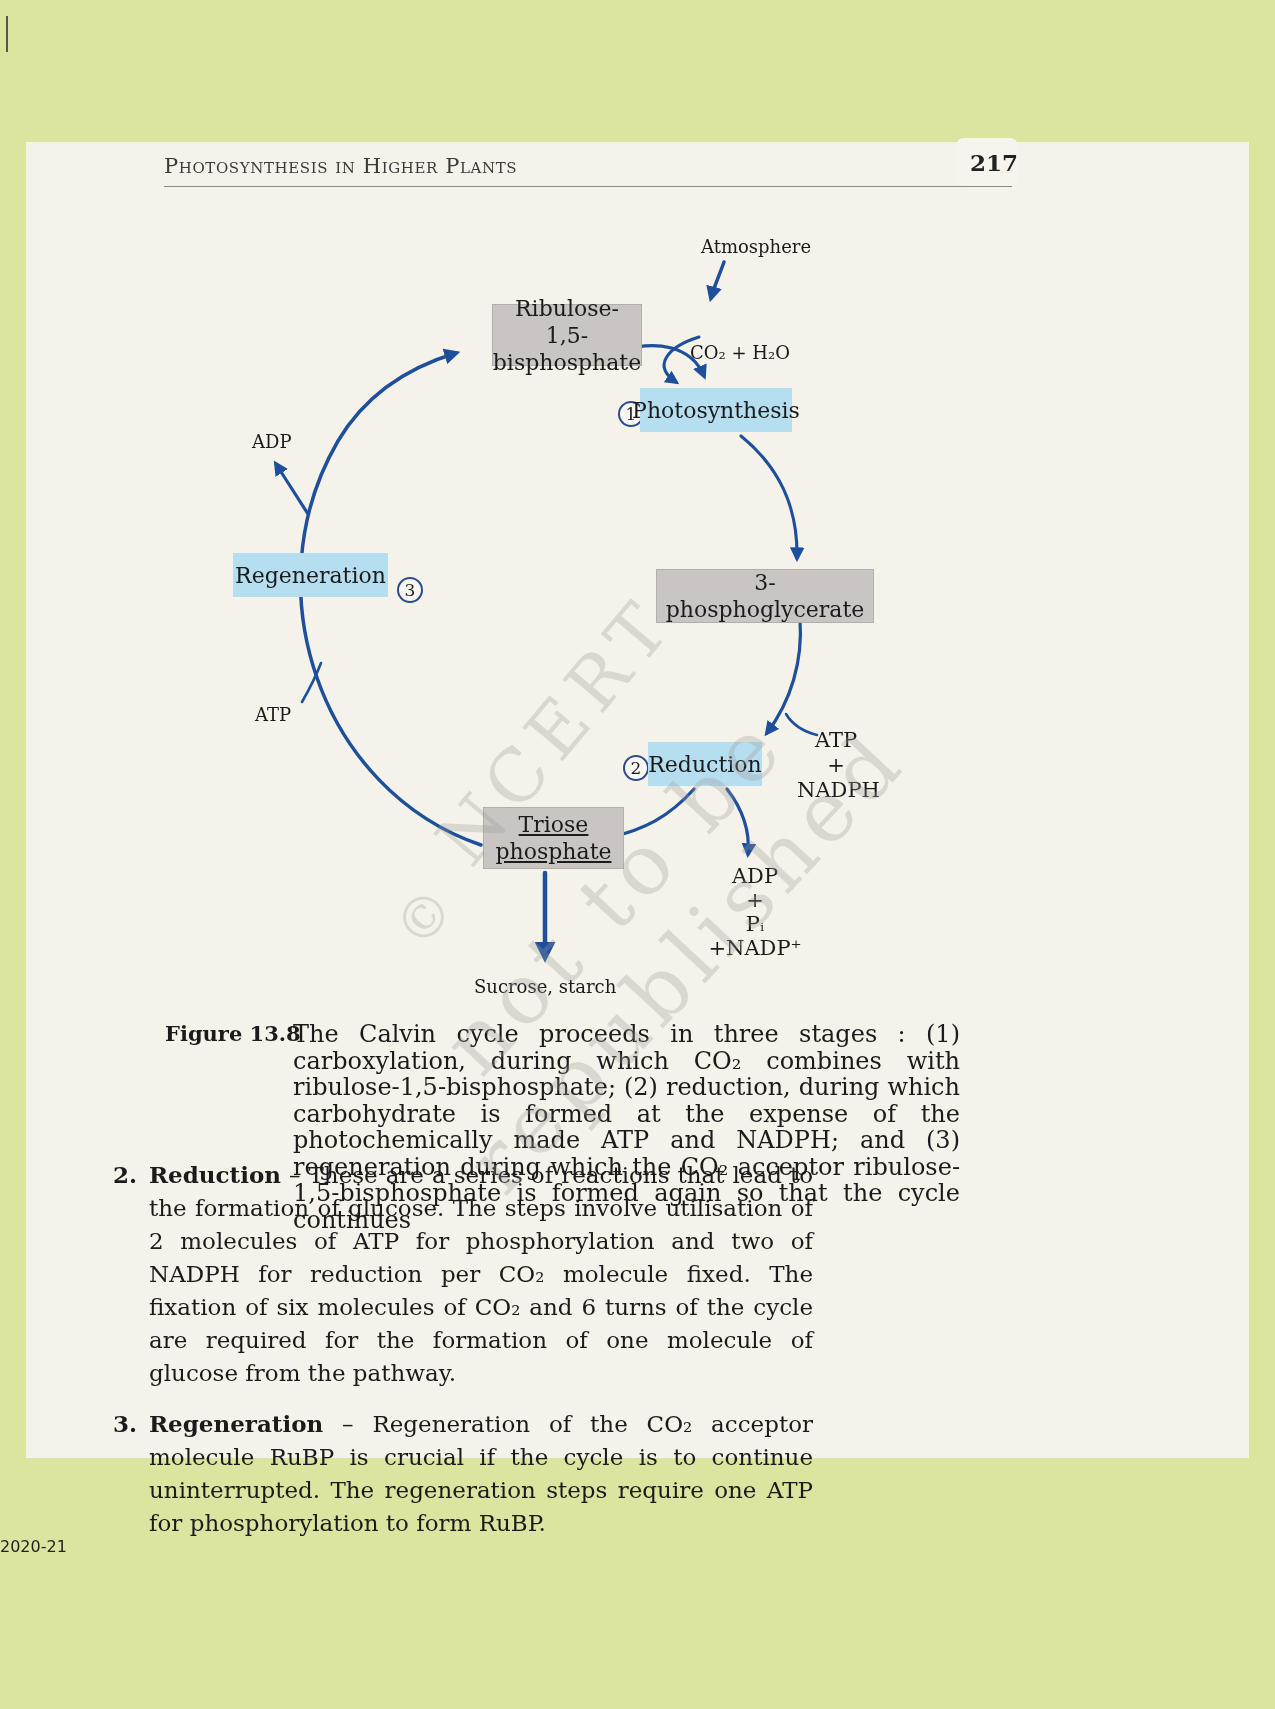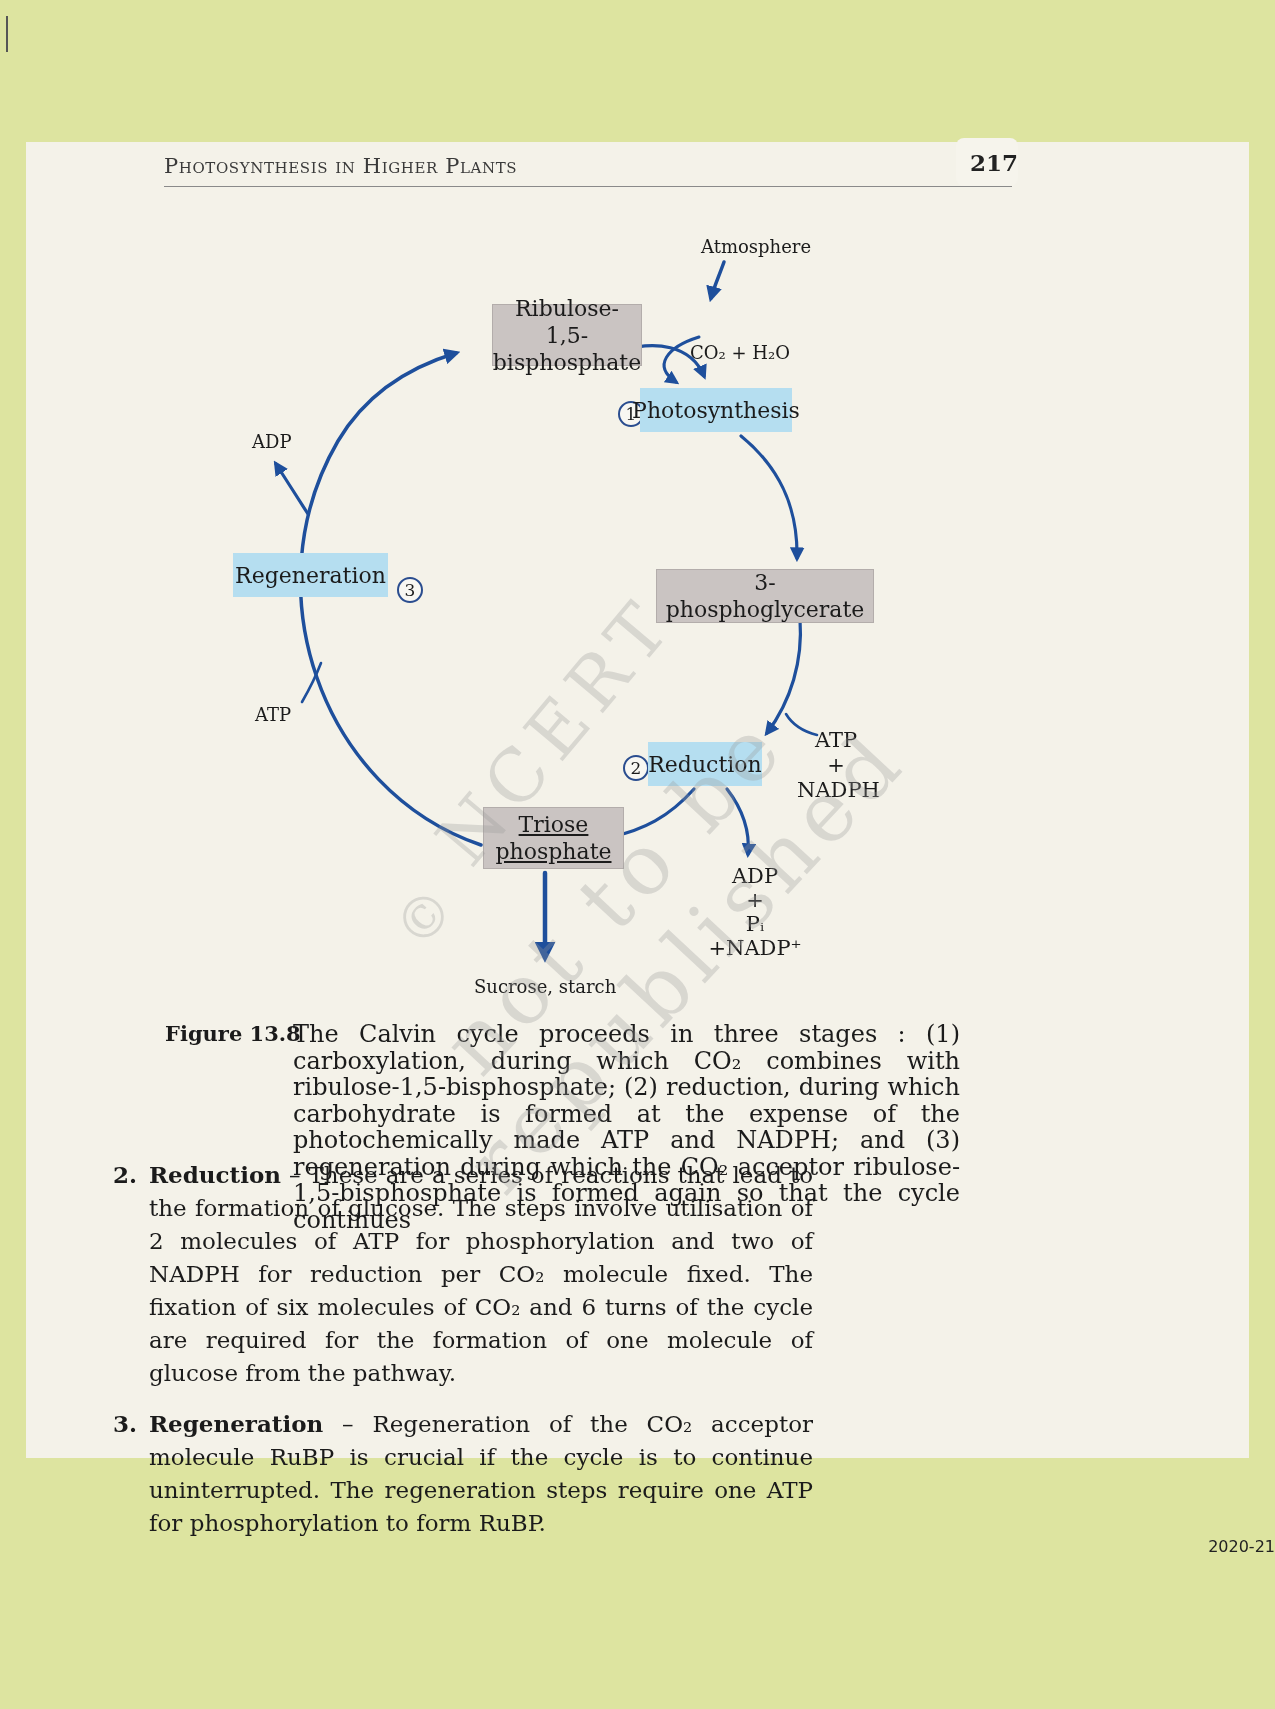--- a/index.html
+++ b/index.html
@@ -20,21 +20,21 @@
   .wm{position:absolute;color:#9a9a9a;z-index:3;pointer-events:none;}
   .wm-main{left:150px;top:830px;width:1000px;text-align:center;font-size:84px;letter-spacing:8px;opacity:0.30;transform:rotate(-47deg);}
   .wm-ncert{left:452px;top:812px;font-size:72px;letter-spacing:10px;opacity:0.30;transform:rotate(-50deg);transform-origin:left center;}
   .wm-c{left:396px;top:885px;font-size:56px;opacity:0.30;transform:rotate(-47deg);}
   .fig-label{position:absolute;left:165px;top:1021px;font-weight:bold;font-size:21px;z-index:2;}
   .fig-text{position:absolute;left:293px;top:1021px;width:667px;font-size:24px;line-height:26.5px;text-align:justify;z-index:2;}
   .body-items{position:absolute;left:113px;top:1158px;width:700px;font-size:23px;line-height:33px;text-align:justify;z-index:2;}
   .bitem{position:relative;padding-left:36px;margin-bottom:17px;}
   .bnum{position:absolute;left:0;top:0;font-weight:bold;}
   .bterm{font-weight:bold;}
-  .footer{position:absolute;left:0;top:1537px;width:100%;text-align:right;font-size:16px;font-family:"DejaVu Sans","Liberation Sans",sans-serif;color:#222;z-index:2;}
+  .footer{position:absolute;left:0;top:1537px;width:100%;text-align:left;font-size:16px;font-family:"DejaVu Sans","Liberation Sans",sans-serif;color:#222;z-index:2;}
 </style>
 </head>
 <body>
 
 <div class="page">
 
   <div class="content"></div>
   <div class="tick"></div>
 
   <div class="pagenum-box">

